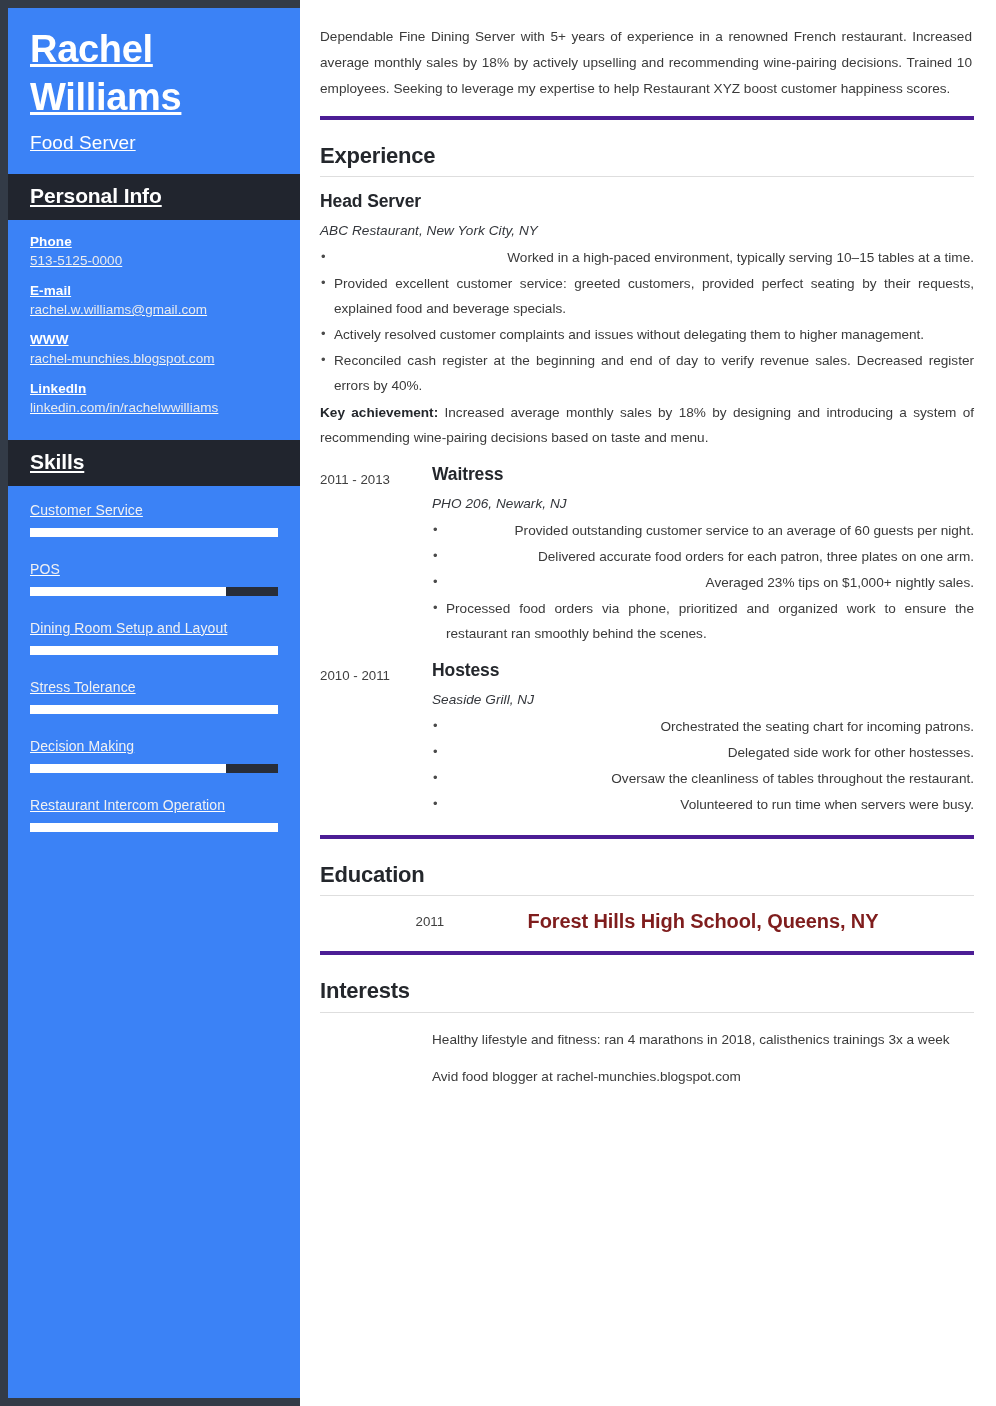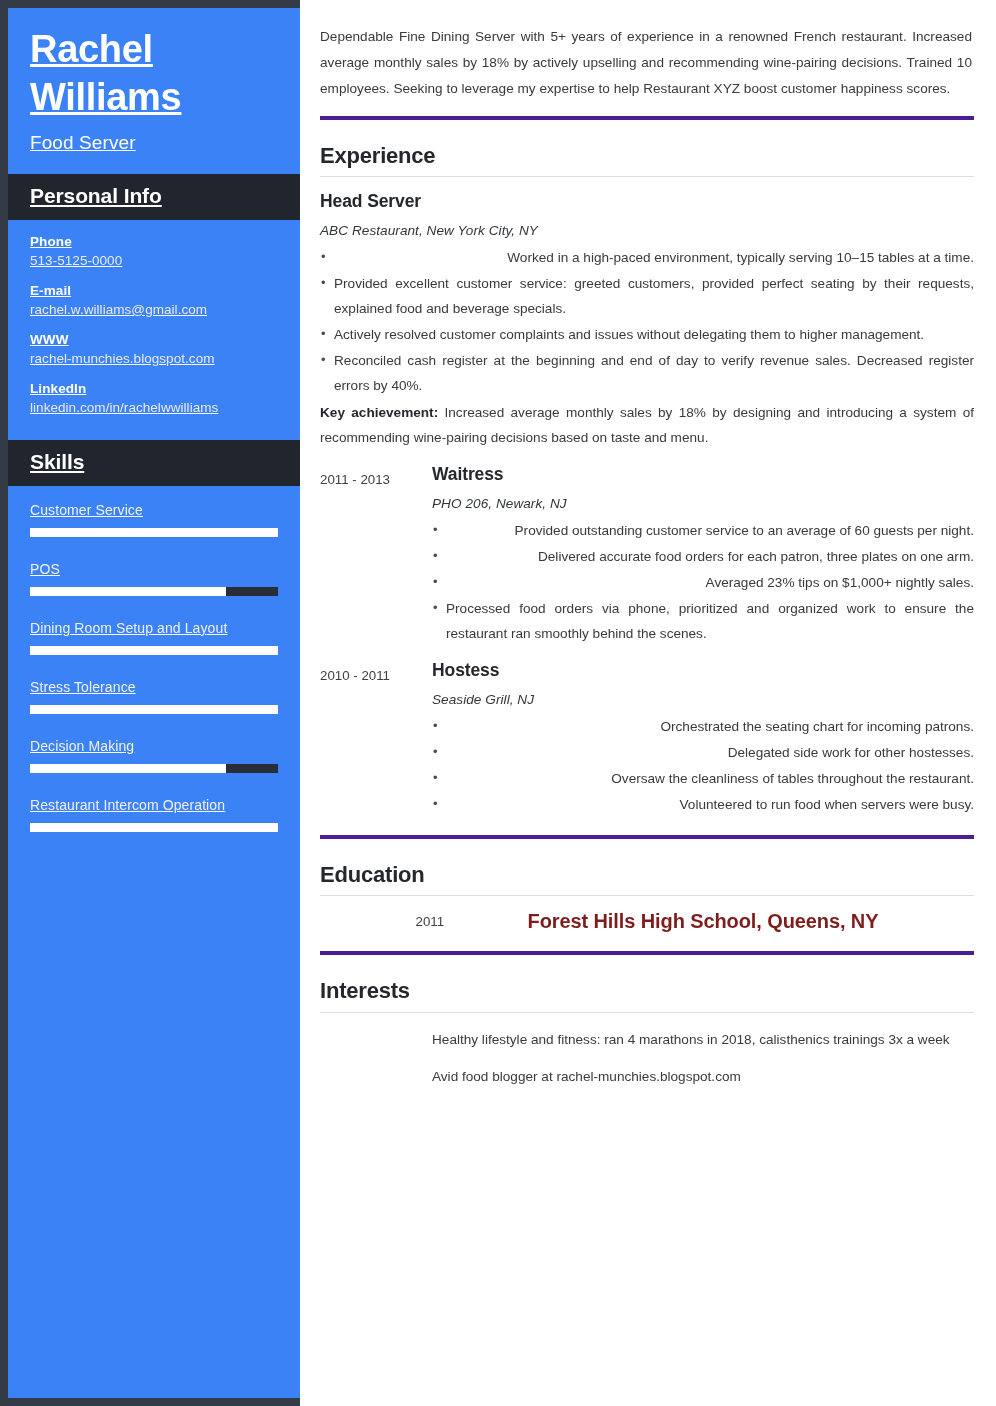--- a/index.html
+++ b/index.html
@@ -336,21 +336,21 @@
 
       <div class="entry">
         <div class="entry-date">2010 - 2011</div>
         <div class="entry-body">
           <div class="entry-role">Hostess</div>
           <div class="entry-company">Seaside Grill, NJ</div>
           <ul class="bullets">
             <li class="no-justify">Orchestrated the seating chart for incoming patrons.</li>
             <li class="no-justify">Delegated side work for other hostesses.</li>
             <li class="no-justify">Oversaw the cleanliness of tables throughout the restaurant.</li>
-            <li class="no-justify">Volunteered to run food when servers were busy.</li>
+            <li class="no-justify">Volunteered to run time when servers were busy.</li>
           </ul>
         </div>
       </div>
     </section>
 
     <section class="section education">
       <h2 class="section-title">Education</h2>
       <div class="edu-entry">
         <div class="edu-date">2011</div>
         <div class="edu-school">Forest Hills High School, Queens, NY</div>

